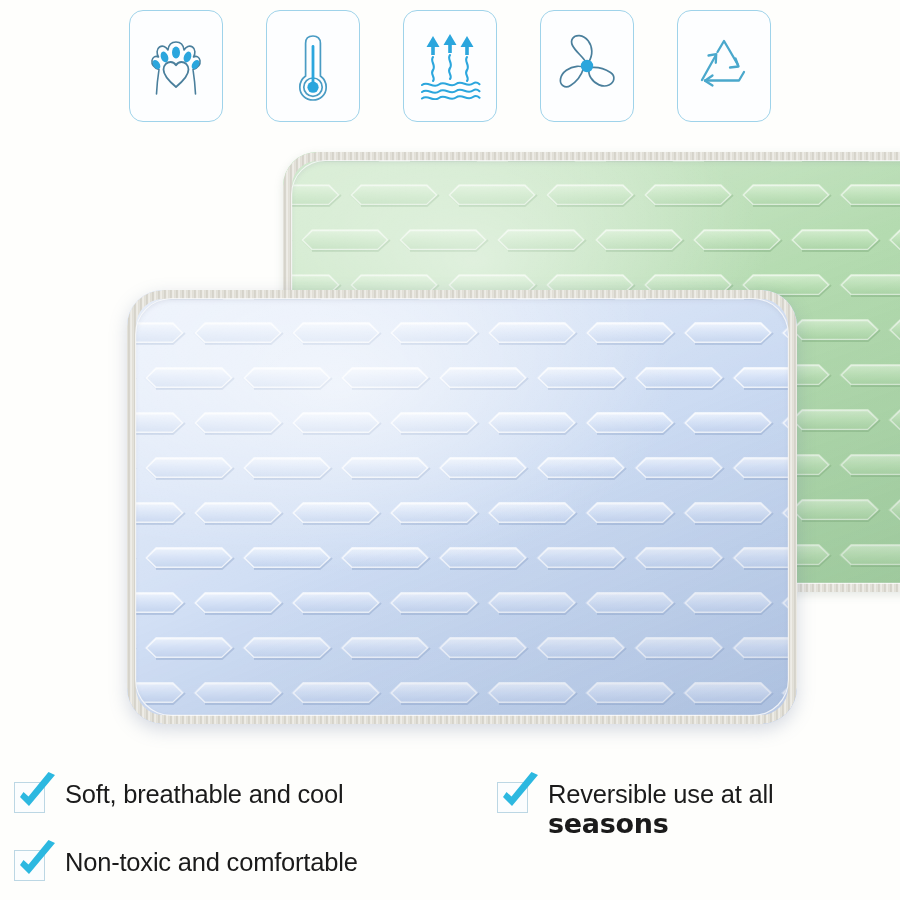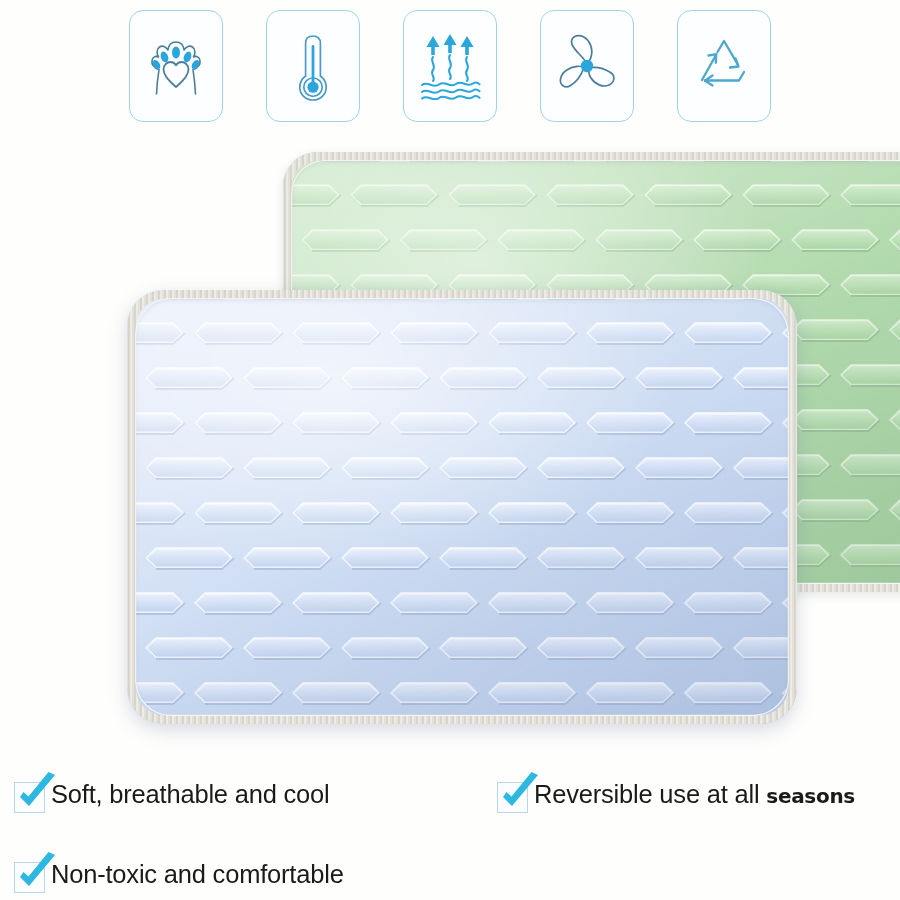--- a/index.html
+++ b/index.html
@@ -91,47 +91,47 @@
       linear-gradient(158deg, rgba(255,255,255,.38) 0%, rgba(255,255,255,0) 48%,
                       rgba(95,120,170,.18) 100%);
   }
 
   
   #features{
     position:absolute;left:0;top:770px;width:900px;height:130px;
   }
   .feat{
     position:absolute;
-    display:flex;align-items:flex-start;gap:6px;
+    display:flex;align-items:flex-start;gap:20px;
   }
   .feat.c0{left:14px;}
   .feat.c1{left:497px;}
   .feat.r0{top:8px;}
-  .feat.r1{top:88px;}
+  .feat.r1{top:76px;}
   .checkbox{
     position:relative;
     width:31px;height:31px;flex:0 0 31px;
     border:1.5px solid #bcd7e4;
     background:#fbfdfe;
     box-sizing:border-box;
     margin-top:4px;
   }
   .checkbox svg{position:absolute;left:-1px;top:-13px;}
   .feat-text{
     font-size:25.5px;
     line-height:30px;
     color:#1b1b1b;
     letter-spacing:-.2px;
     max-width:340px;
     padding-top:1px;
   }
   .feat-text .emph{
     font-family:"DejaVu Sans", sans-serif;
     font-weight:bold;
-    font-size:20px;
+    font-size:27px;
     letter-spacing:-.3px;
     margin-top:14px;
   }
 </style>
 </head>
 <body>
 
 <div id="stage">
 
   <div id="icon-row">

